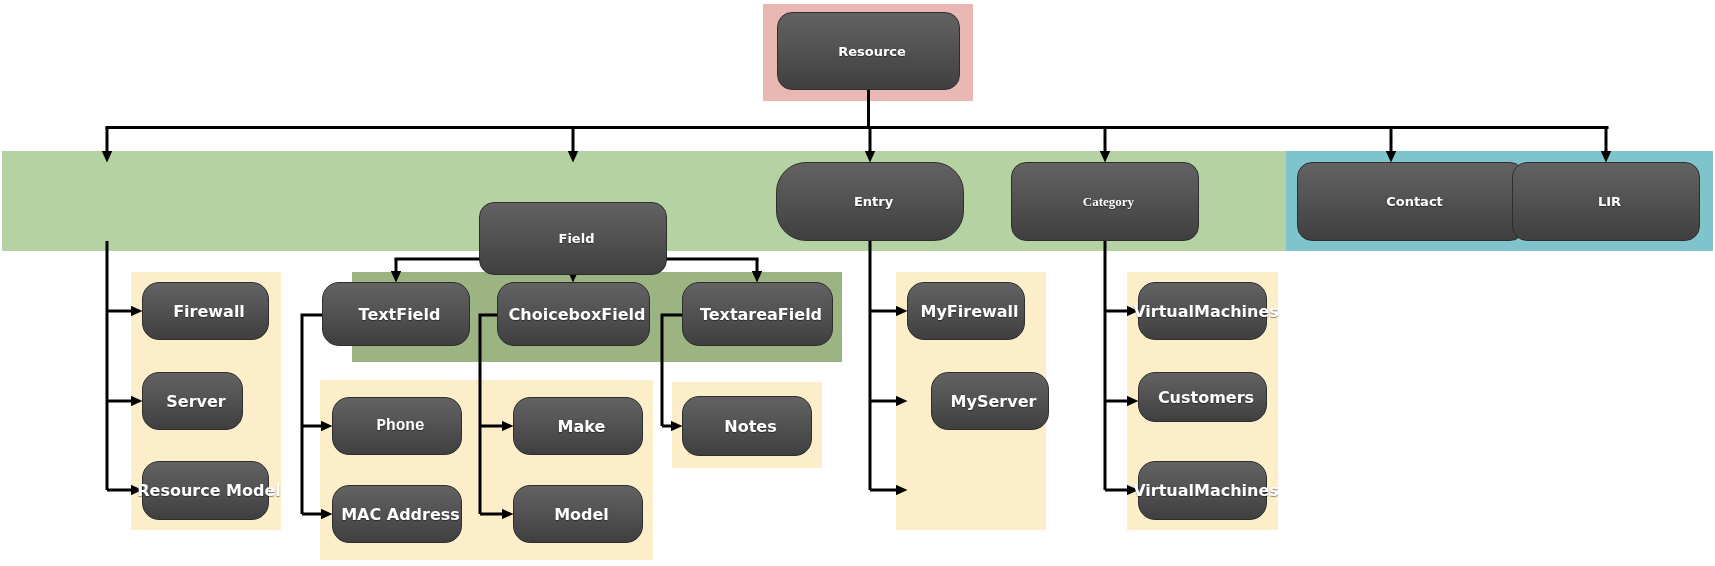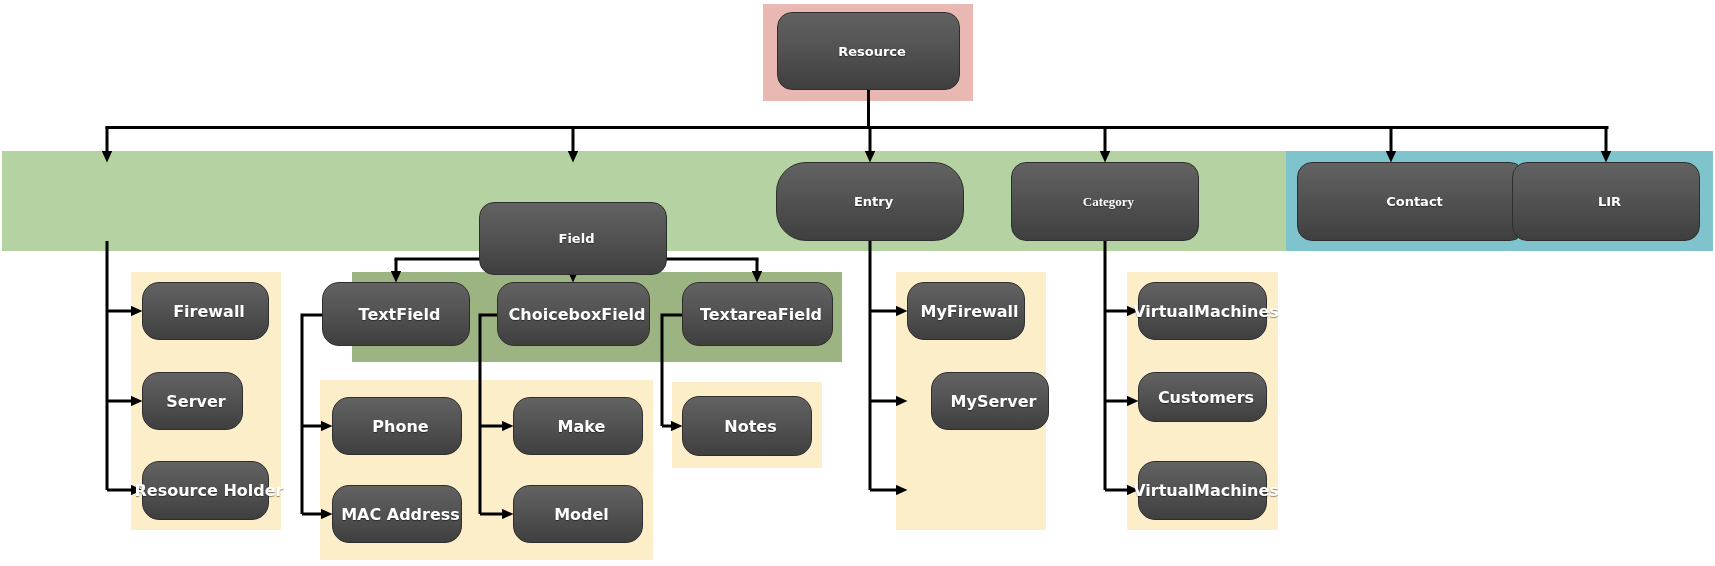--- a/index.html
+++ b/index.html
@@ -88,27 +88,27 @@
   <div class="node lvl1" style="left:777px;top:12px;width:183px;height:78px;">Resource</div>
 
   <div class="node lvl2" style="left:479px;top:162px;width:188px;height:73px;margin-top:40px;">Field</div>
   <div class="node lvl2" style="left:776px;top:162px;width:188px;height:79px;border-radius:30px;">Entry</div>
   <div class="node lvl2" style="left:1011px;top:162px;width:188px;height:79px;font-family:Liberation Serif, serif;">Category</div>
   <div class="node lvl2" style="left:1297px;top:162px;width:228px;height:79px;">Contact</div>
   <div class="node lvl2" style="left:1512px;top:162px;width:188px;height:79px;">LIR</div>
 
   <div class="node lvl3" style="left:142px;top:282px;width:127px;height:58px;">Firewall</div>
   <div class="node lvl3" style="left:142px;top:372px;width:101px;height:58px;">Server</div>
-  <div class="node lvl3" style="left:142px;top:461px;width:127px;height:59px;">Resource Holder</div>
+  <div class="node lvl3" style="left:142px;top:461px;width:127px;height:59px;">Resource Model</div>
 
   <div class="node lvl3" style="left:322px;top:282px;width:148px;height:64px;">TextField</div>
   <div class="node lvl3" style="left:497px;top:282px;width:153px;height:64px;">ChoiceboxField</div>
   <div class="node lvl3" style="left:682px;top:282px;width:151px;height:64px;">TextareaField</div>
 
-  <div class="node lvl3" style="left:332px;top:397px;width:130px;height:58px;">Phone</div>
+  <div class="node lvl3" style="left:332px;top:397px;width:130px;height:58px;font-family:Liberation Mono, monospace;">Phone</div>
   <div class="node lvl3" style="left:332px;top:485px;width:130px;height:58px;">MAC Address</div>
 
   <div class="node lvl3" style="left:513px;top:397px;width:130px;height:58px;">Make</div>
   <div class="node lvl3" style="left:513px;top:485px;width:130px;height:58px;">Model</div>
 
   <div class="node lvl3" style="left:682px;top:396px;width:130px;height:60px;">Notes</div>
 
   <div class="node lvl3" style="left:907px;top:282px;width:118px;height:58px;">MyFirewall</div>
   <div class="node lvl3" style="left:907px;top:372px;width:118px;height:58px;margin-left:24px;">MyServer</div>
 

